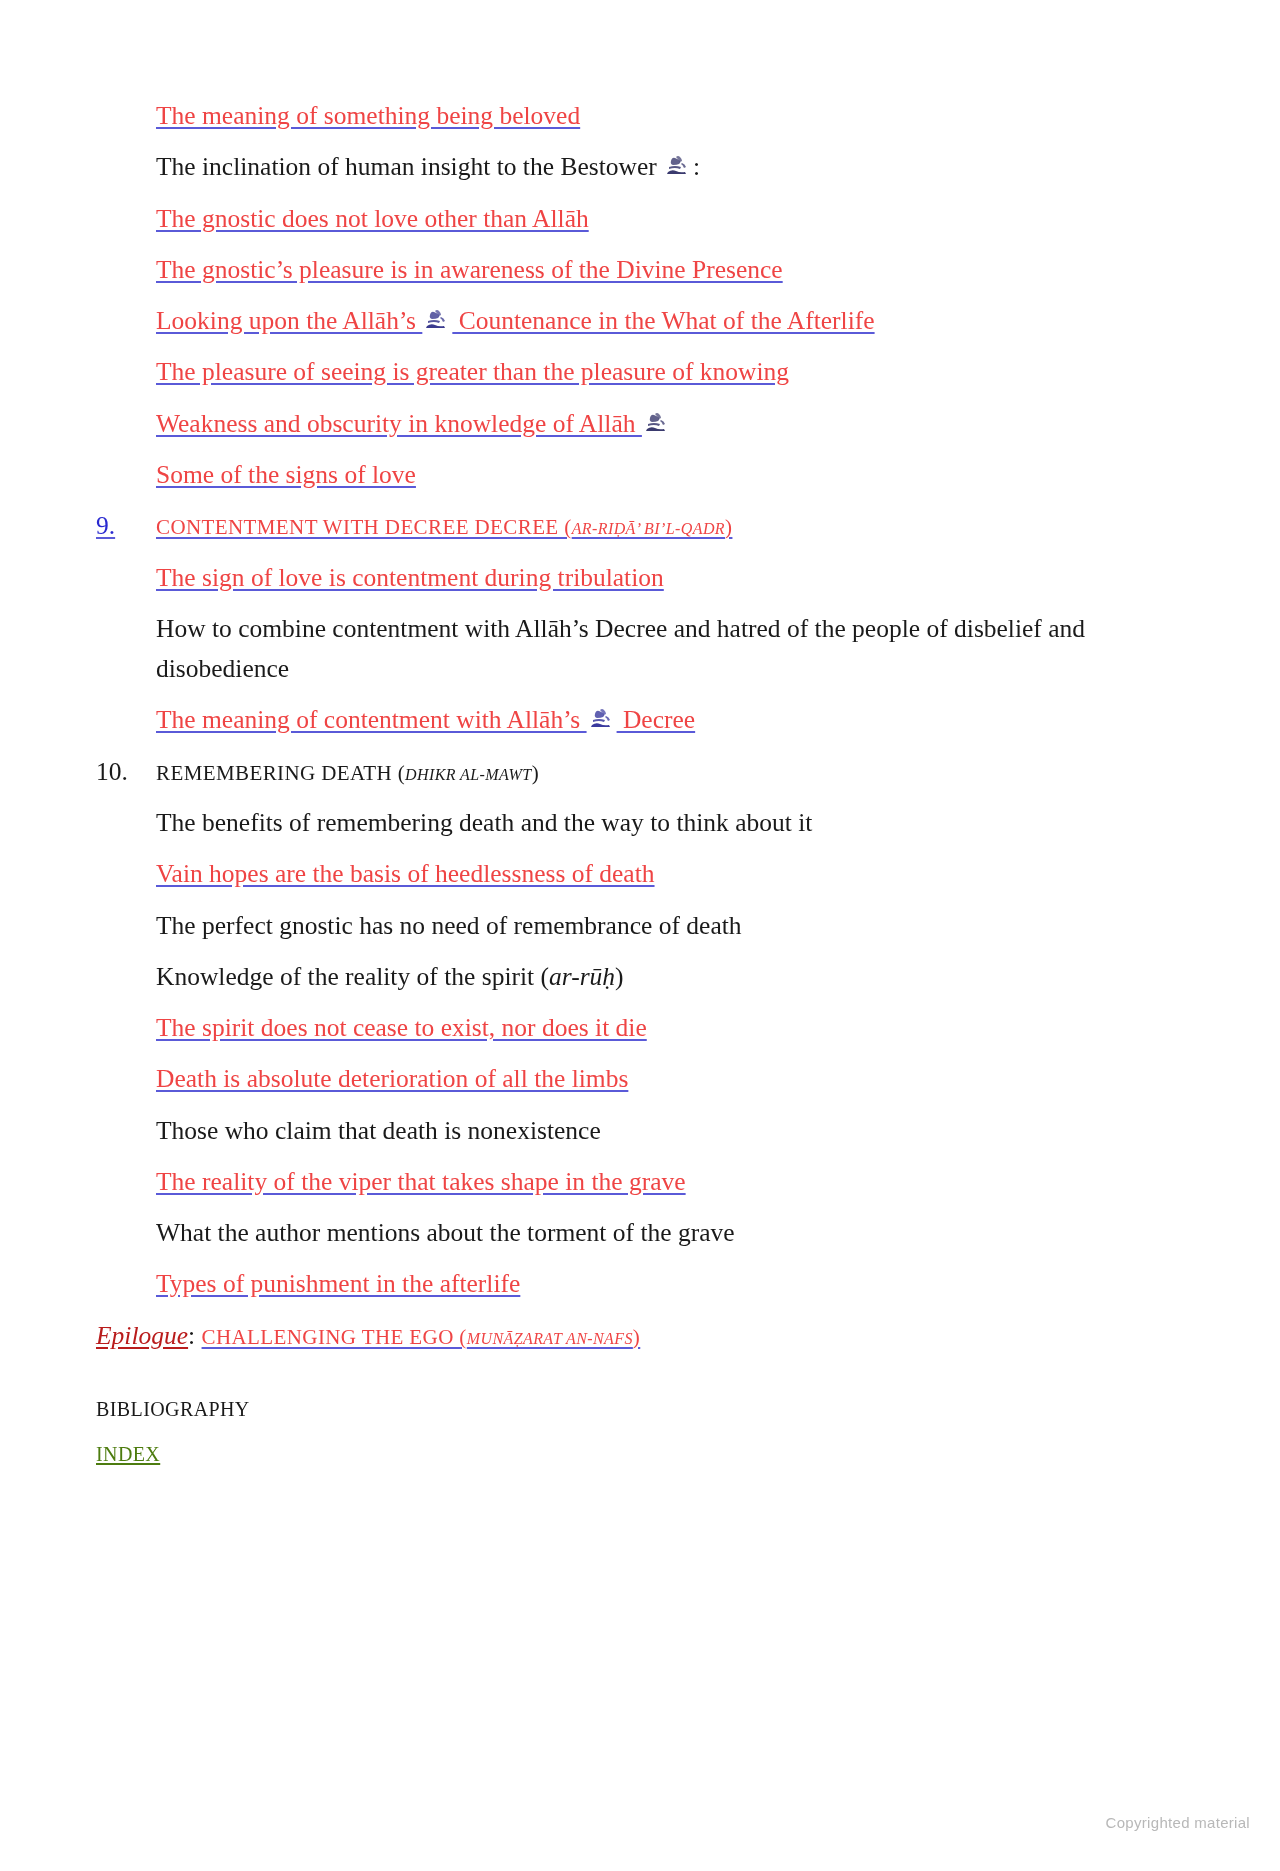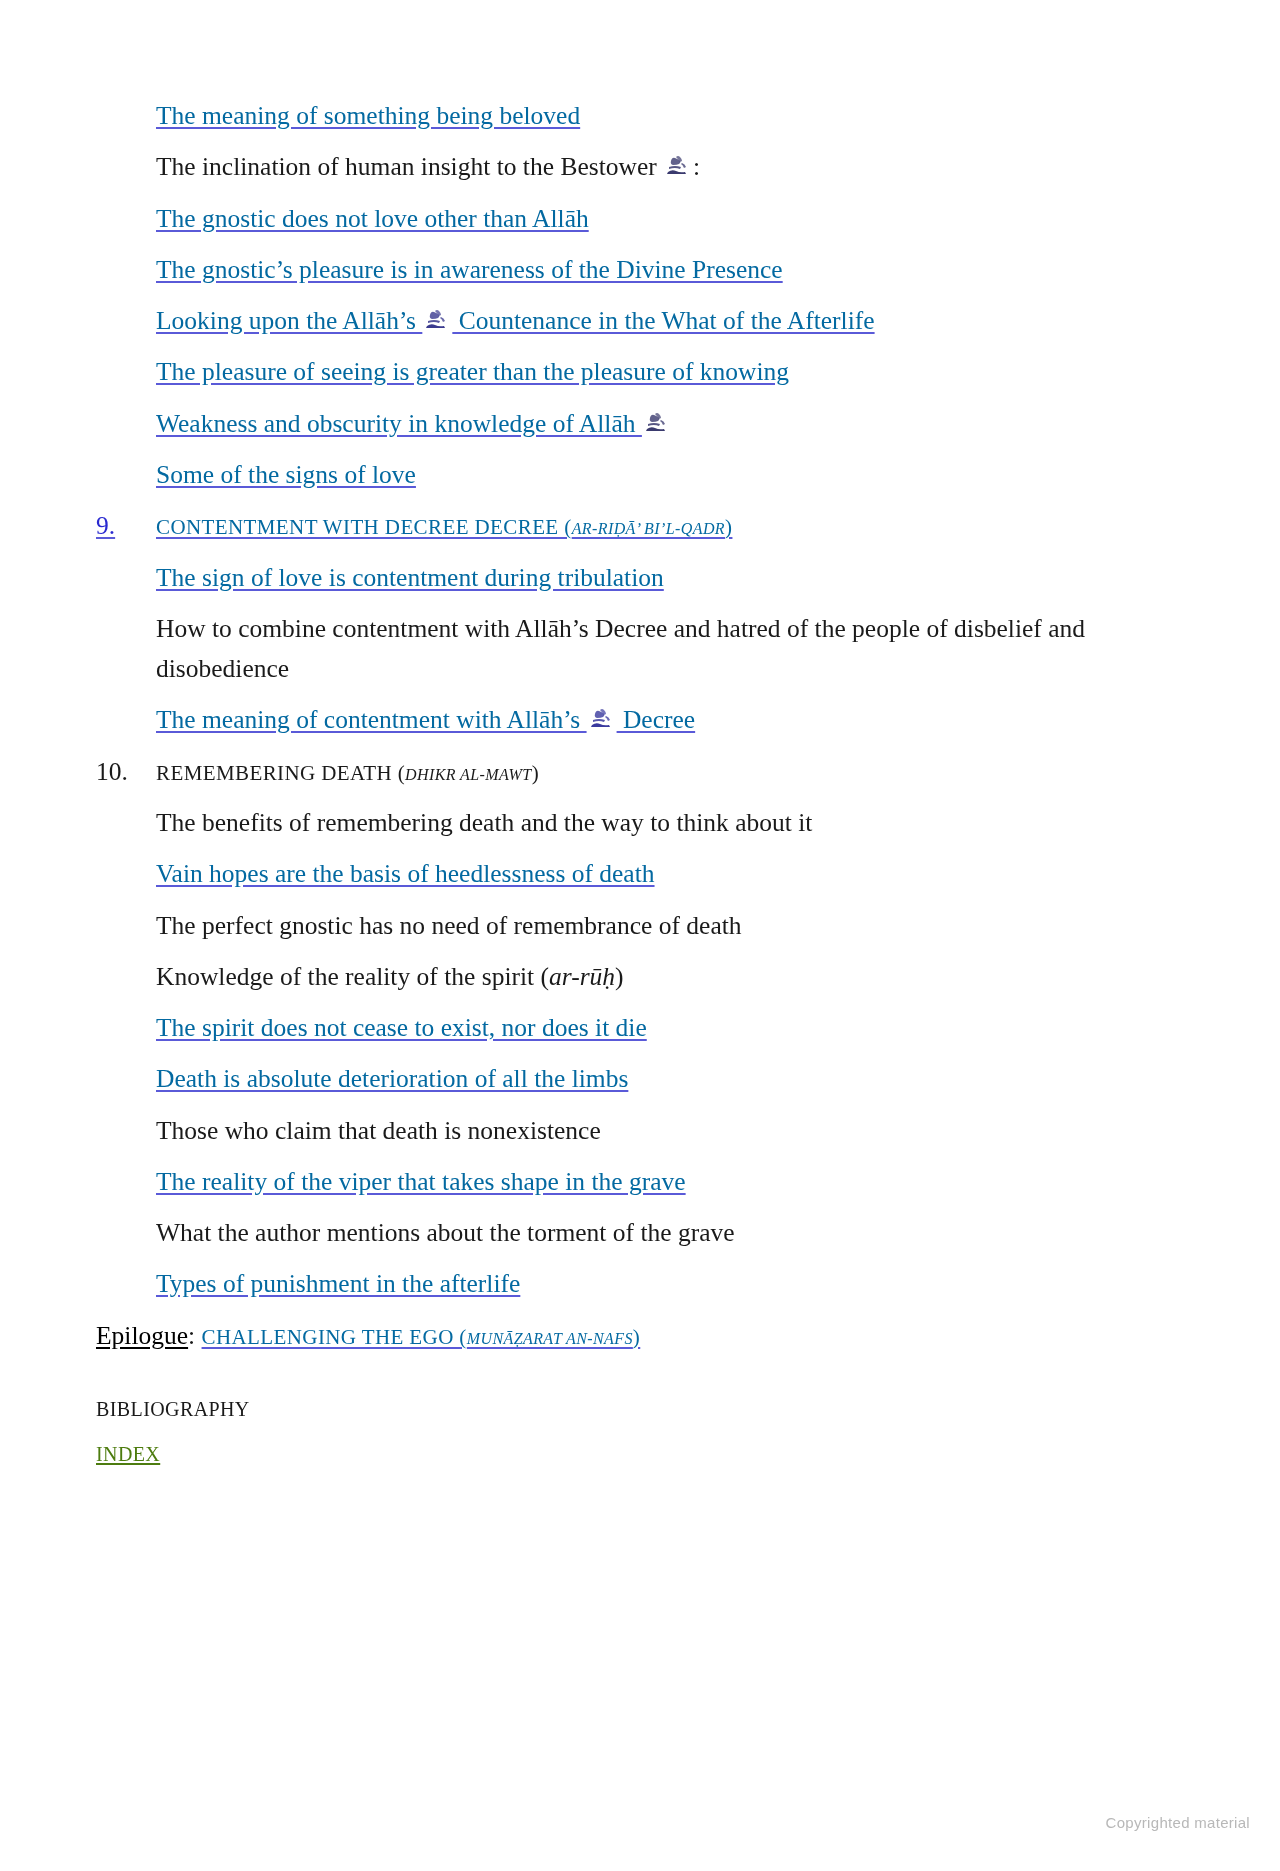--- a/index.html
+++ b/index.html
@@ -31,21 +31,21 @@
   .entry {
     font-size: 25.5px;
     line-height: 1.58;
     margin: 0 0 11px 0;
     display: block;
   }
   .indent {
     margin-left: 60px;
   }
   .link {
-    color: #0369a1;
+    color: #ef4444;
     text-decoration: underline;
     text-decoration-color: #5a5ad8;
     text-underline-offset: 3px;
   }
   .plain {
     color: #1a1a1a;
   }
   
   .chapter-row {
     display: flex;
@@ -76,21 +76,22 @@
     line-height: 1.58;
     margin-bottom: 11px;
   }
   .epilogue-row {
     margin: 0 0 11px 0;
     margin-left: 0px;
     font-size: 25.5px;
     line-height: 1.58;
   }
   .epilogue-word {
-    color: #000000;
+    font-style: italic;
+    color: #b91c1c;
     text-decoration: underline;
     text-underline-offset: 3px;
   }
   .backmatter {
     margin-top: 42px;
   }
   .backmatter .bm-line {
     font-size: 20px;
     letter-spacing: 0.4px;
     margin-bottom: 22px;

